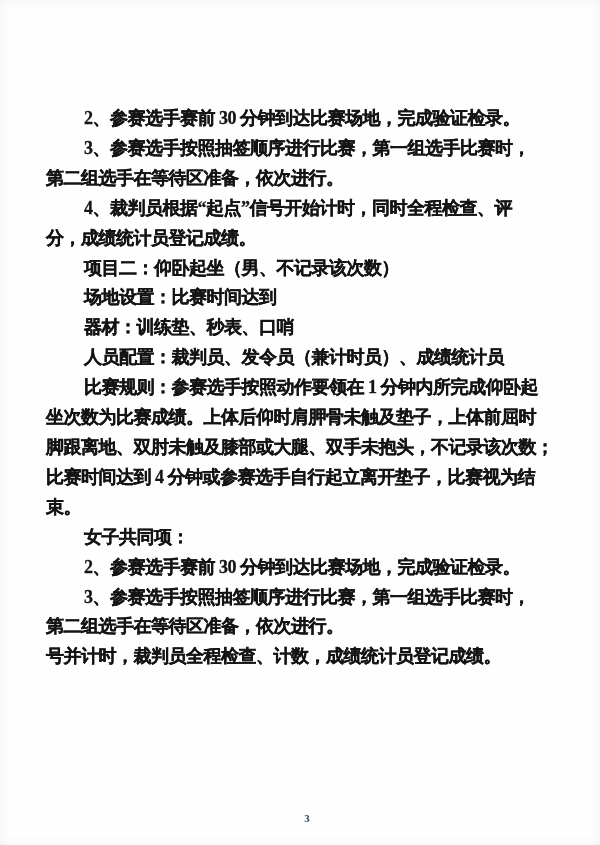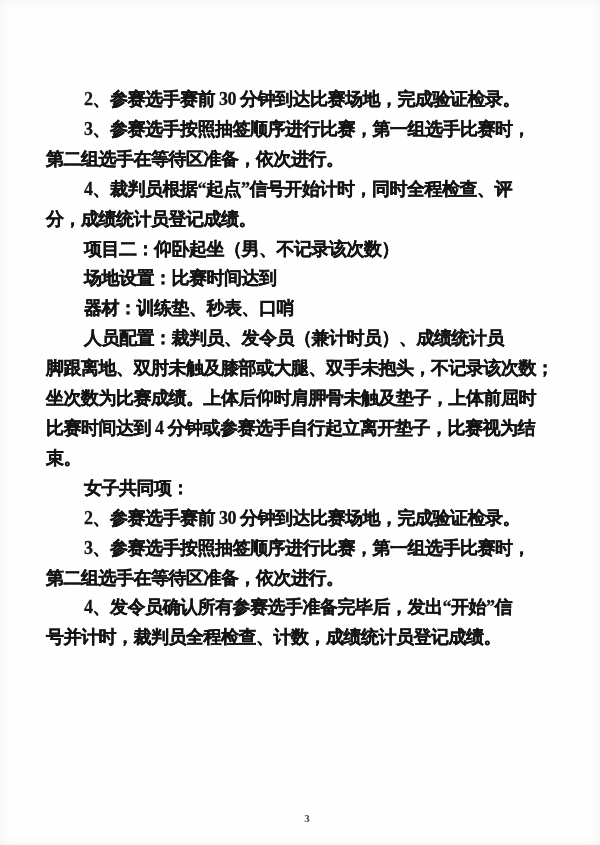--- a/index.html
+++ b/index.html
@@ -19,21 +19,21 @@
     left: 0;
     top: 0;
     width: 600px;
     height: 845px;
     background: #fefefe;
     box-shadow: inset 0 0 10px rgba(120,120,120,0.10);
   }
   .doc-body {
     position: absolute;
     left: 46px;
-    top: 85px;
+    top: 104px;
     width: 488px;
   }
   .text-line {
     font-size: 18px;
     line-height: 29.9px;
     font-weight: 700;
     letter-spacing: -0.5px;
     color: #141414;
     white-space: nowrap;
     -webkit-text-stroke: 0.3px #141414;
@@ -60,25 +60,25 @@
   <div class="doc-body">
     <div class="text-line indent">2、参赛选手赛前 30 分钟到达比赛场地，完成验证检录。</div>
     <div class="text-line indent">3、参赛选手按照抽签顺序进行比赛，第一组选手比赛时，</div>
     <div class="text-line">第二组选手在等待区准备，依次进行。</div>
     <div class="text-line indent">4、裁判员根据“起点”信号开始计时，同时全程检查、评</div>
     <div class="text-line">分，成绩统计员登记成绩。</div>
     <div class="text-line indent">项目二：仰卧起坐（男、不记录该次数）</div>
     <div class="text-line indent">场地设置：比赛时间达到</div>
     <div class="text-line indent">器材：训练垫、秒表、口哨</div>
     <div class="text-line indent">人员配置：裁判员、发令员（兼计时员）、成绩统计员</div>
+    <div class="text-line indent">比赛规则：参赛选手按照动作要领在 1 分钟内所完成仰卧起</div>
+    <div class="text-line">坐次数为比赛成绩。上体后仰时肩胛骨未触及垫子，上体前屈时</div>
     <div class="text-line">脚跟离地、双肘未触及膝部或大腿、双手未抱头，不记录该次数；</div>
-    <div class="text-line">坐次数为比赛成绩。上体后仰时肩胛骨未触及垫子，上体前屈时</div>
     <div class="text-line">比赛时间达到 4 分钟或参赛选手自行起立离开垫子，比赛视为结</div>
     <div class="text-line">束。</div>
     <div class="text-line indent">女子共同项：</div>
     <div class="text-line indent">2、参赛选手赛前 30 分钟到达比赛场地，完成验证检录。</div>
     <div class="text-line indent">3、参赛选手按照抽签顺序进行比赛，第一组选手比赛时，</div>
     <div class="text-line">第二组选手在等待区准备，依次进行。</div>
-    <div class="text-line indent">4、发令员确认所有参赛选手准备完毕后，发出“开始”信</div>
     <div class="text-line">号并计时，裁判员全程检查、计数，成绩统计员登记成绩。</div>
   </div>
   <div class="page-number">3</div>
 </div>
 
 </body></html>

